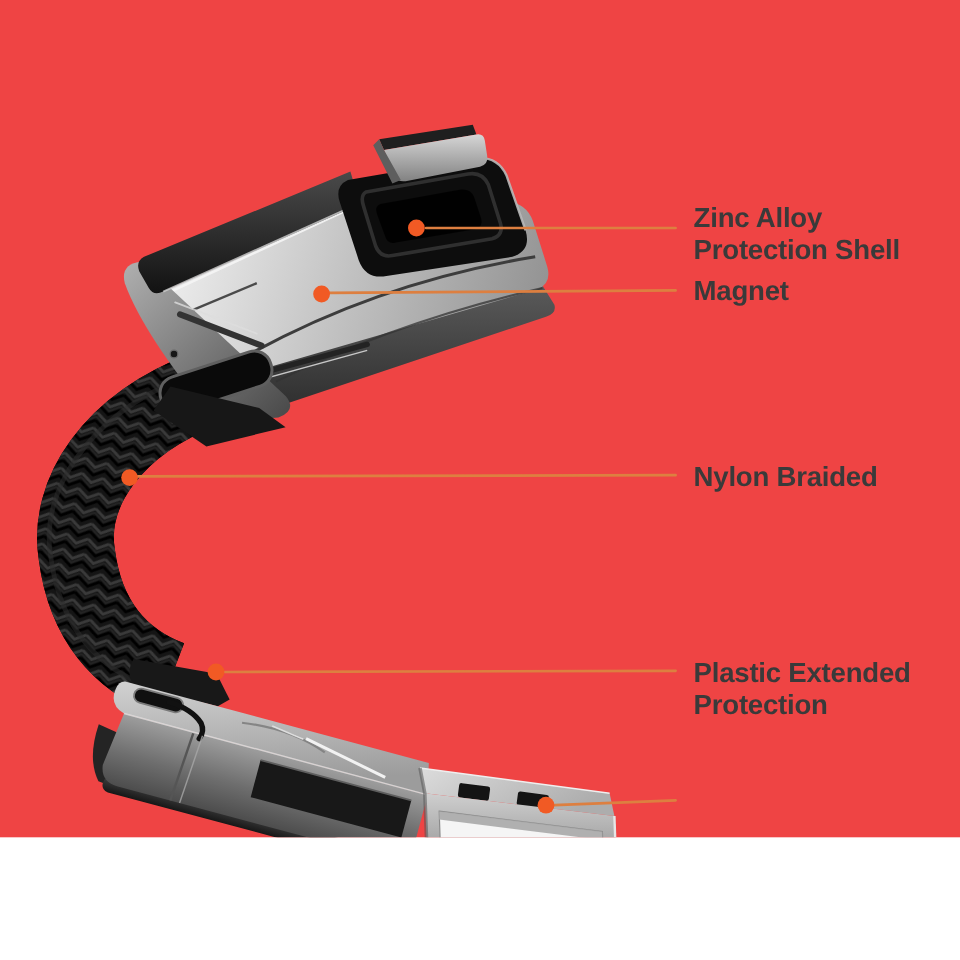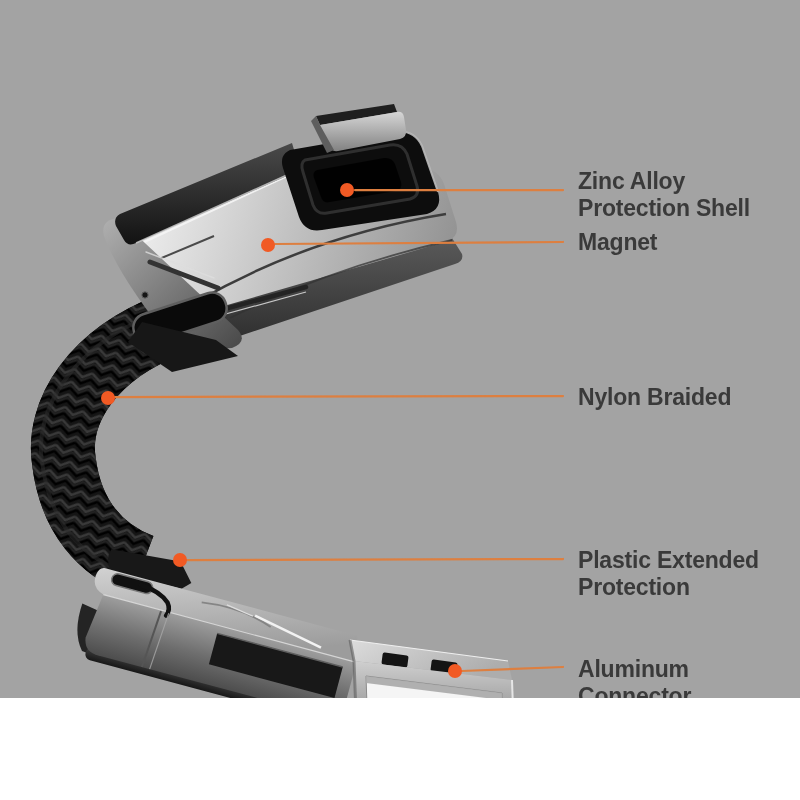--- a/index.html
+++ b/index.html
@@ -1,19 +1,19 @@
 <!DOCTYPE html>
 <html><head>
 <meta charset="utf-8">
 <style>
   html,body{margin:0;padding:0;background:#ffffff;}
   .canvas{
     position:relative;
     width:800px;height:698px;
-    background:#a3a3a3;
+    background:#ef4444;
     overflow:hidden;
     font-family:"Liberation Sans","DejaVu Sans",sans-serif;
   }
   .product-svg{position:absolute;left:0;top:0;}
   .callout-label{
     position:absolute;
     left:578px;
     font-size:23px;
     font-weight:600;
     line-height:27px;
@@ -192,15 +192,14 @@
       <circle cx="455" cy="671" r="7" stroke="none" fill="#f15a24"></circle>
     </g>
   </svg>
 
   <div class="callout-label lbl-1">Zinc Alloy
 Protection Shell</div>
   <div class="callout-label lbl-2">Magnet</div>
   <div class="callout-label lbl-4">Plastic Extended
 Protection</div>
   <div class="callout-label lbl-3">Nylon Braided</div>
-  <div class="callout-label lbl-5">Aluminum Connector</div>
 
 </div>
 
 </body></html>

